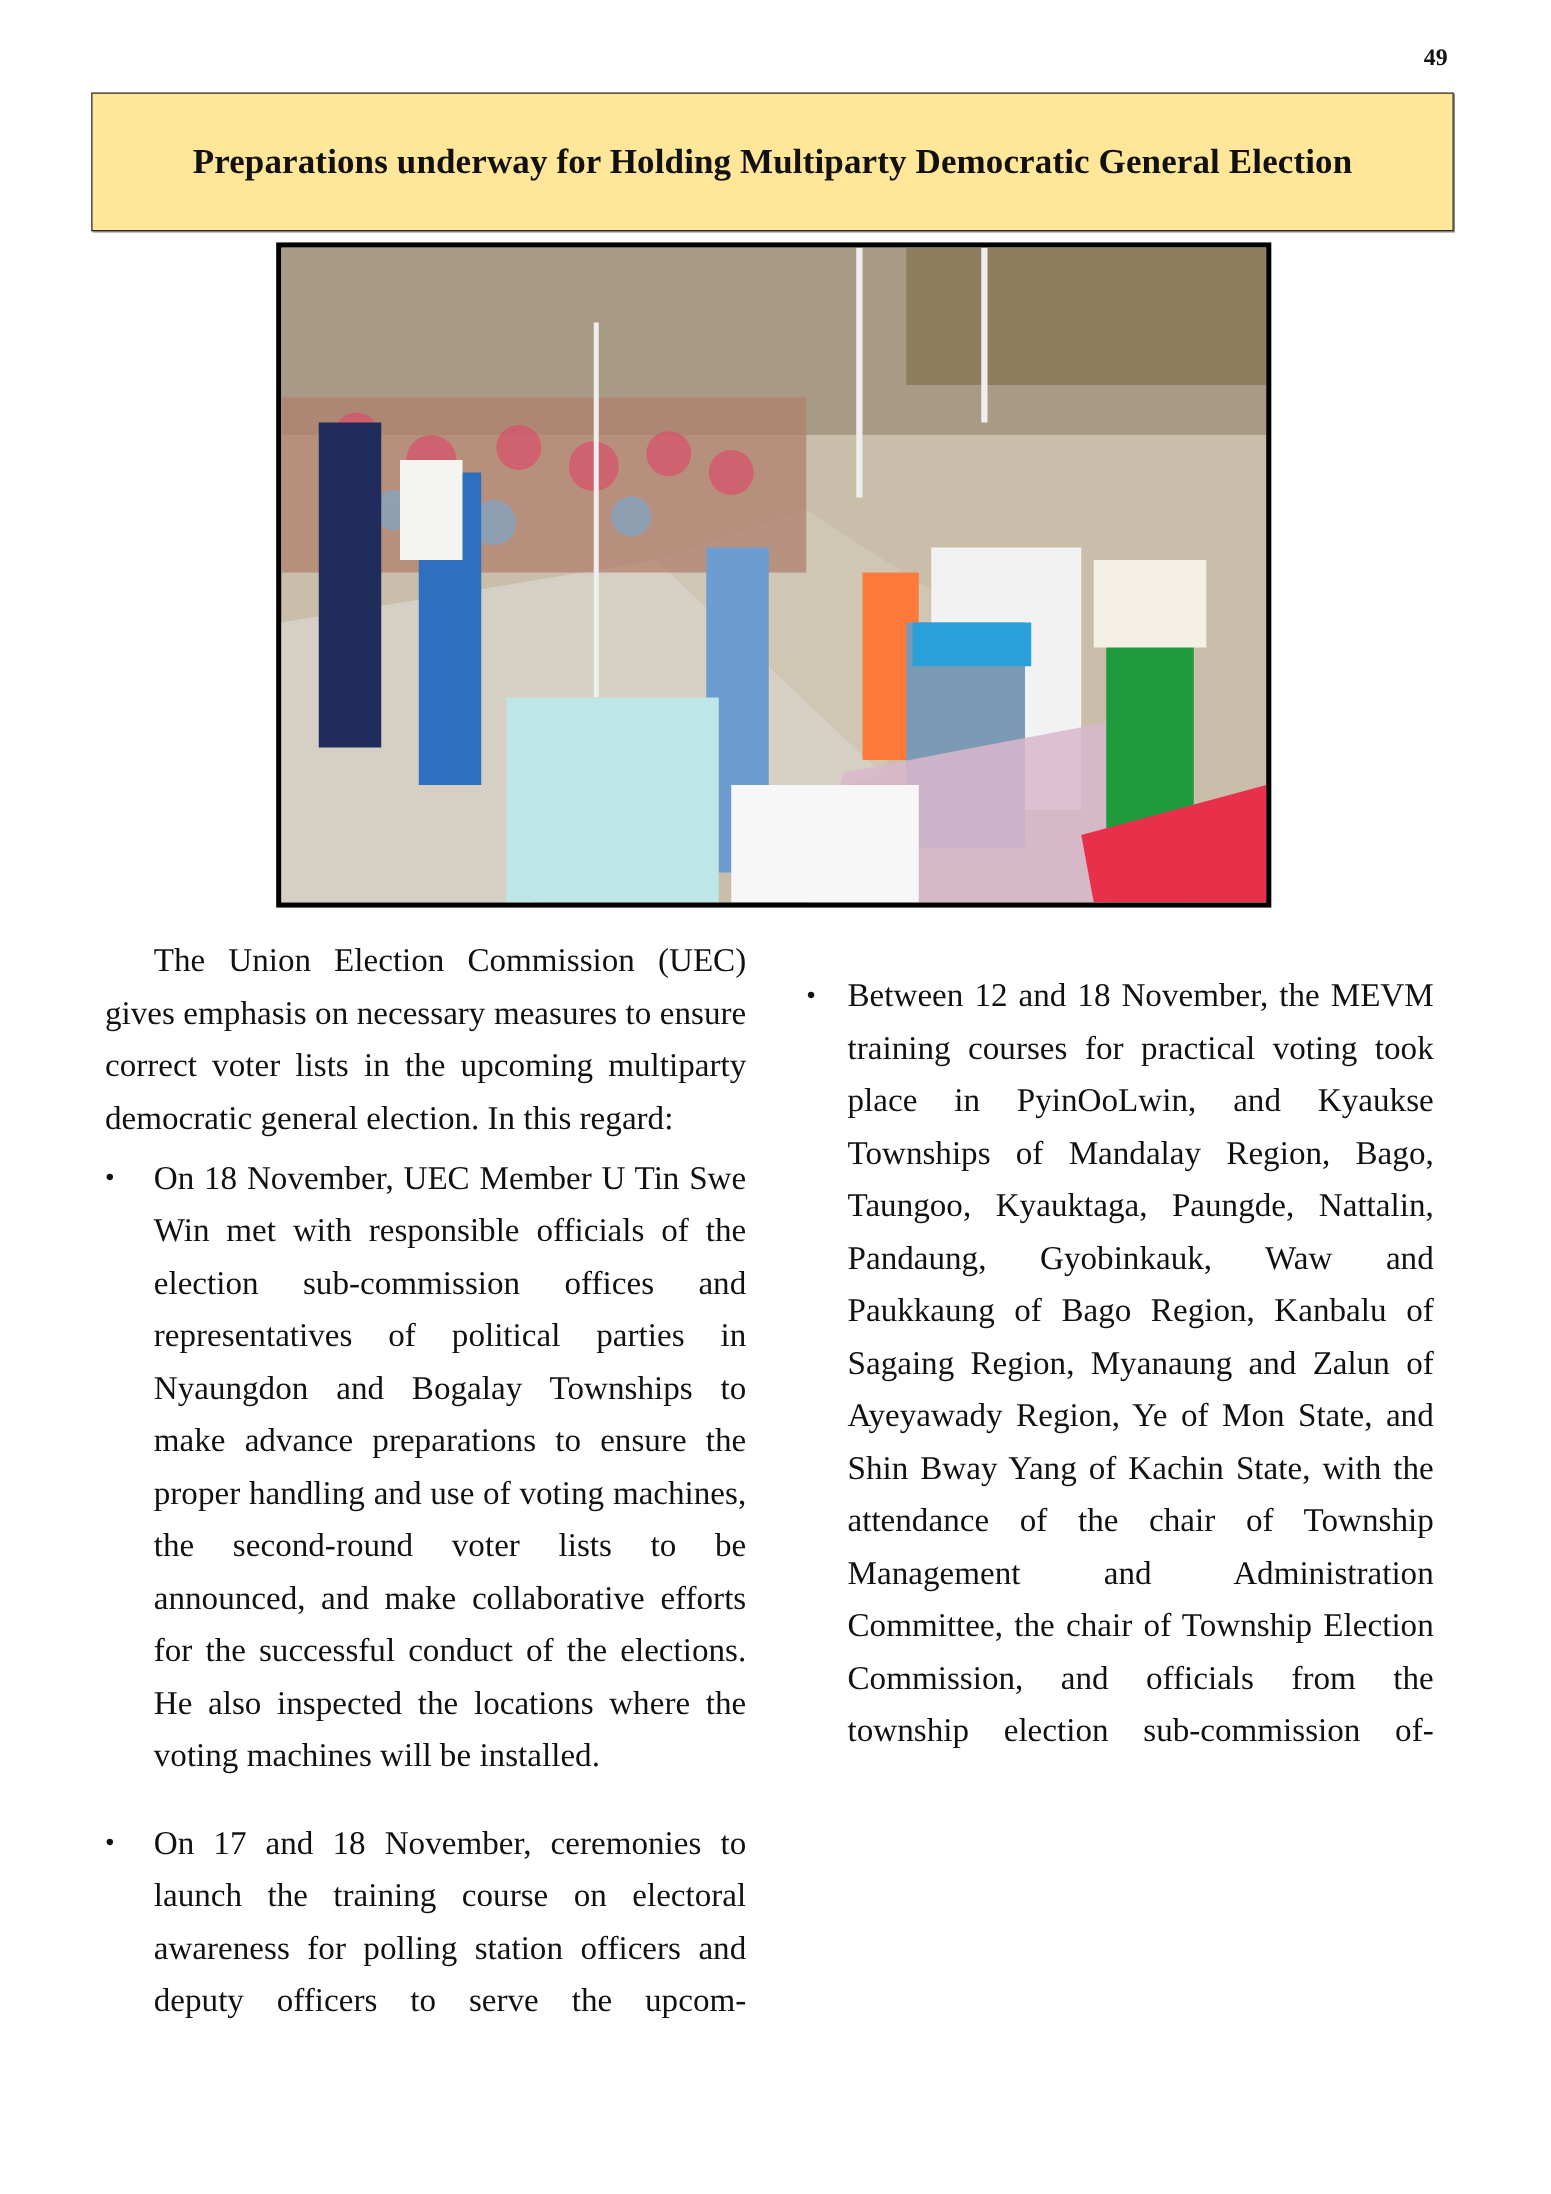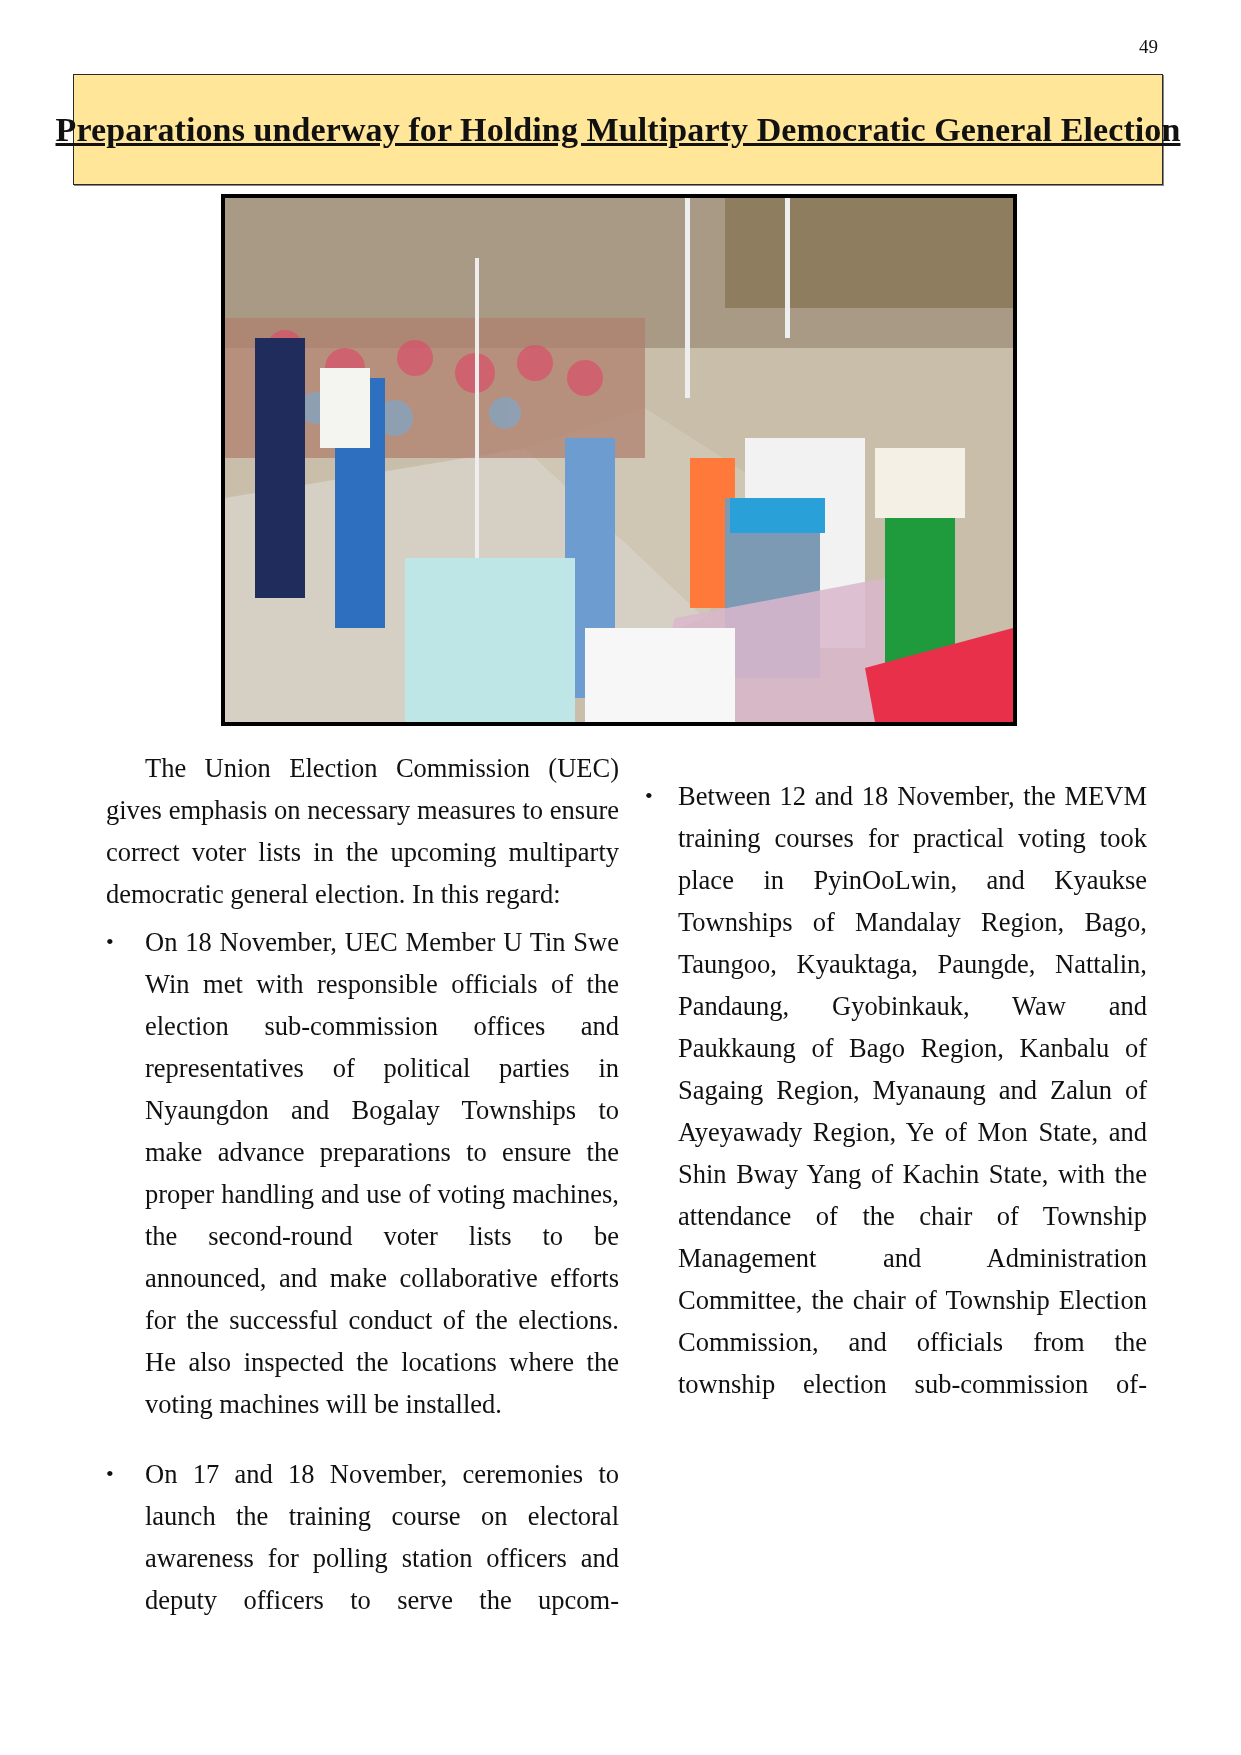--- a/index.html
+++ b/index.html
@@ -1,27 +1,27 @@
 <!DOCTYPE html>
 <html><head>
 <meta charset="utf-8">
 <style>
   html, body { margin:0; padding:0; background:#ffffff; }
   body { width:1241px; height:1755px; position:relative; overflow:hidden;
          font-family:"Liberation Serif", "DejaVu Serif", serif; color:#111; }
-  .page-number { position:absolute; right:83px; top:36px; font-weight:normal; font-size:19px; }
+  .page-number { position:absolute; right:83px; top:36px; font-weight:bold; font-size:19px; }
   .header-box { position:absolute; left:73px; top:74px; width:1090px; height:111px;
                 background:#FFE699; border:1.5px solid #2a2a2a; box-sizing:border-box;
                 display:flex; align-items:center; justify-content:center; box-shadow:1px 1px 0 #888; }
-  .header-title { font-weight:bold; font-size:34px; letter-spacing:0.1px; white-space:nowrap;text-decoration:underline; }
+  .header-title { font-weight:bold; font-size:28px; letter-spacing:0.1px; white-space:nowrap; }
   .photo { position:absolute; left:221px; top:194px; width:796px; height:532px;
            box-sizing:border-box; border:4px solid #000; overflow:hidden; background:#b8ad9a; }
   .photo svg { display:block; width:100%; height:100%; }
   .col { position:absolute; top:747px; font-size:26.5px; line-height:42px; text-align:justify; }
-  .col.left { left:106px; width:513px; }
+  .col.left { left:84px; width:513px; }
   .col.right { left:678px; width:469px; }
   p { margin:0; }
   .indent { text-indent:39px; }
   .bullet { position:relative; padding-left:39px; margin-top:6px; }
   .col.right .bullet { padding-left:0; }
   .bullet .dot { position:absolute; left:0; top:0; font-size:22px; }
   .col.right .bullet .dot { left:-33px; }
   .last-justify { text-align-last:justify;margin-top:28px; }
 </style>
 </head>

